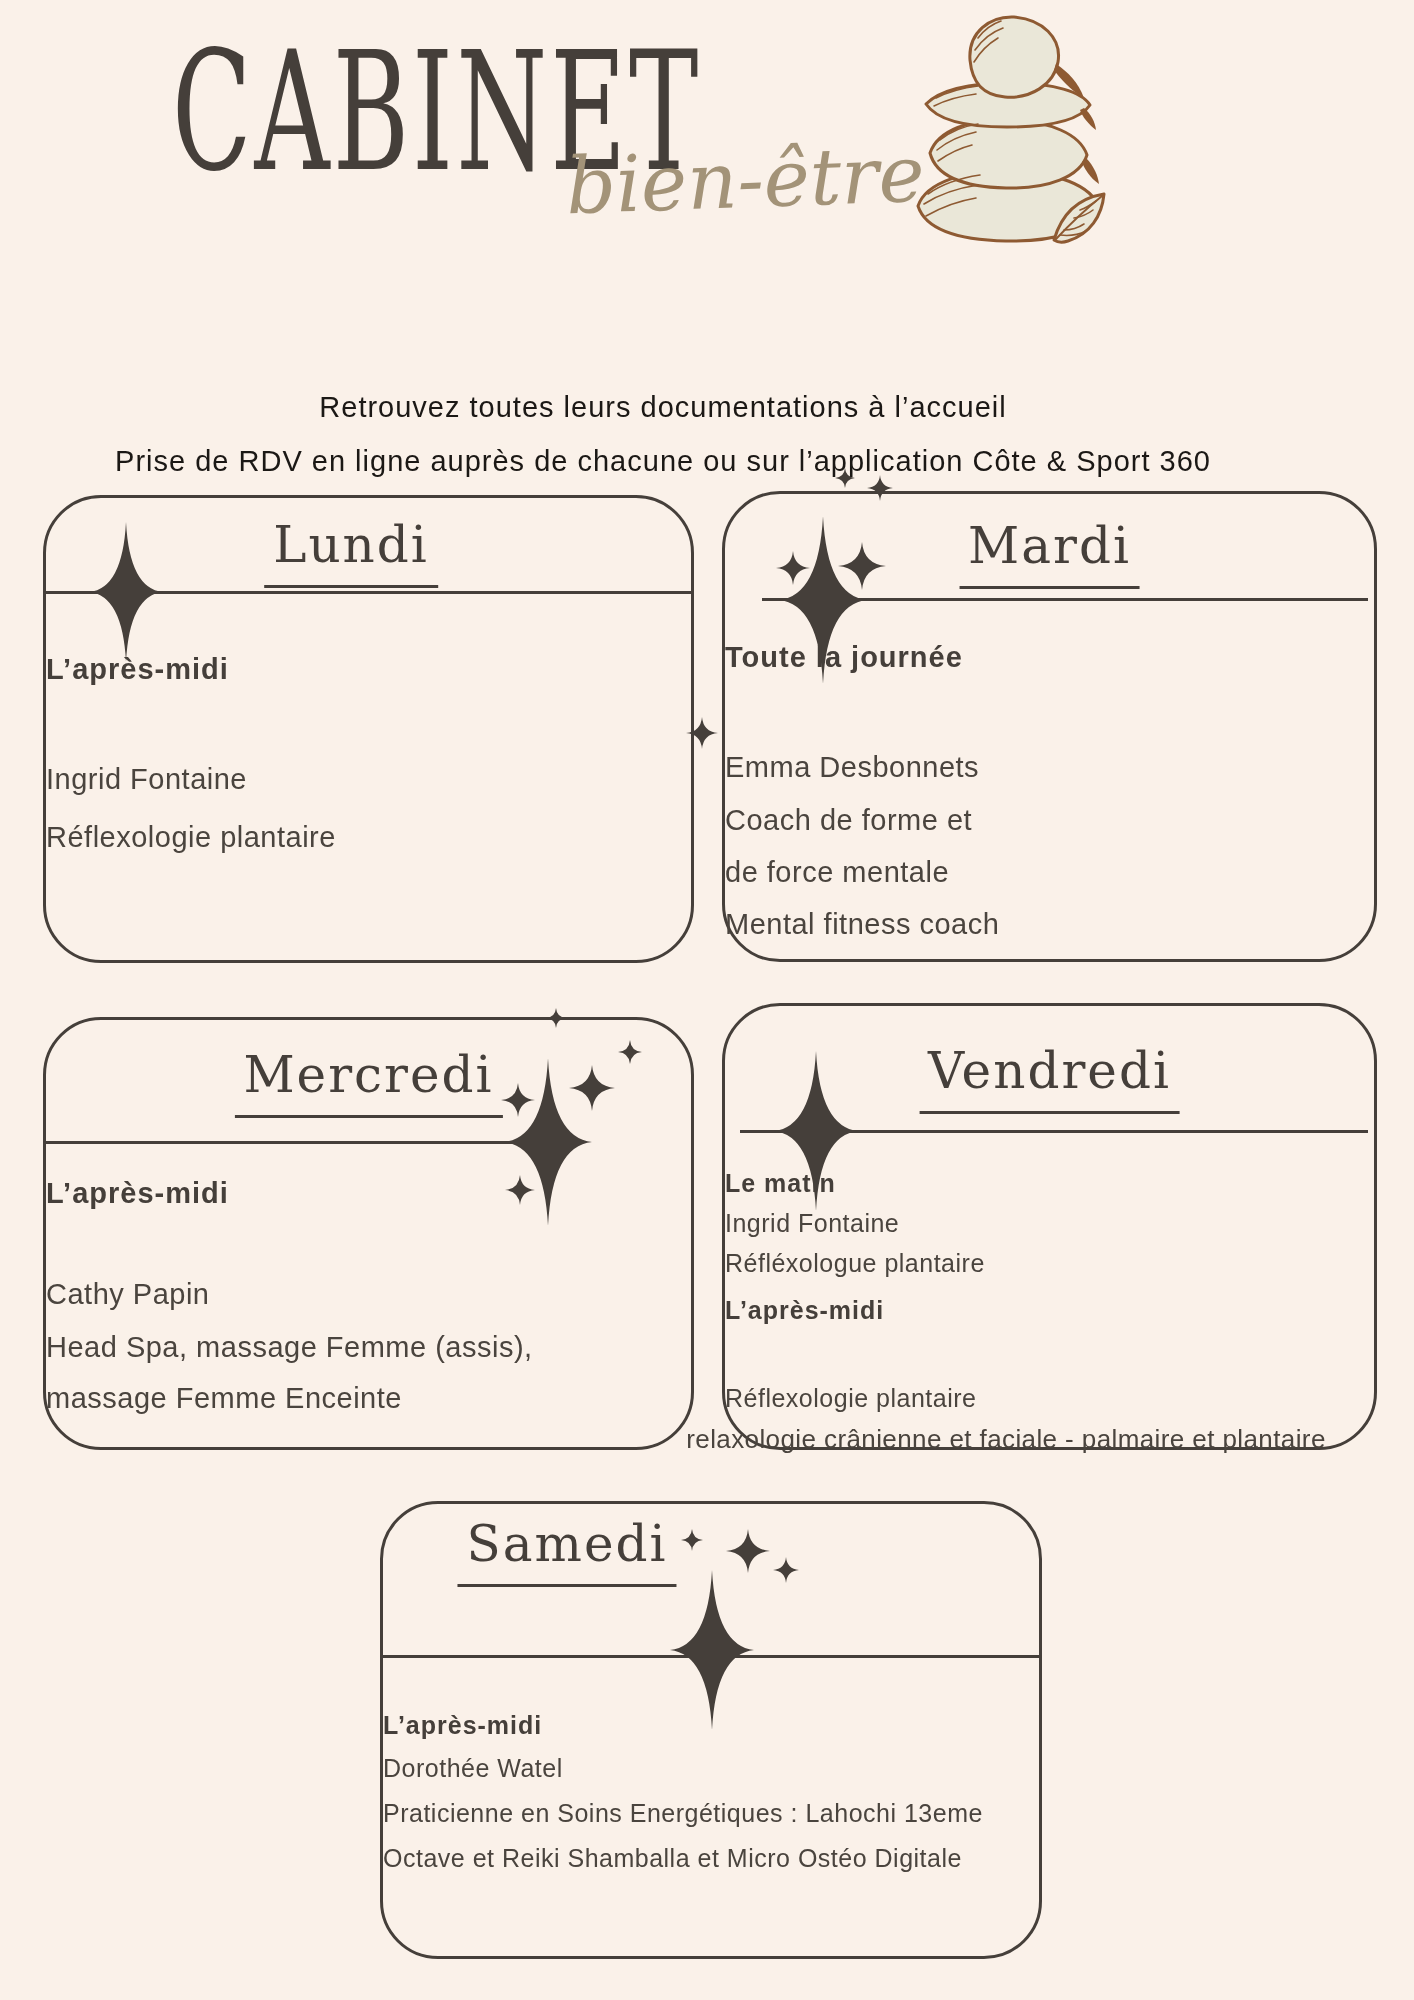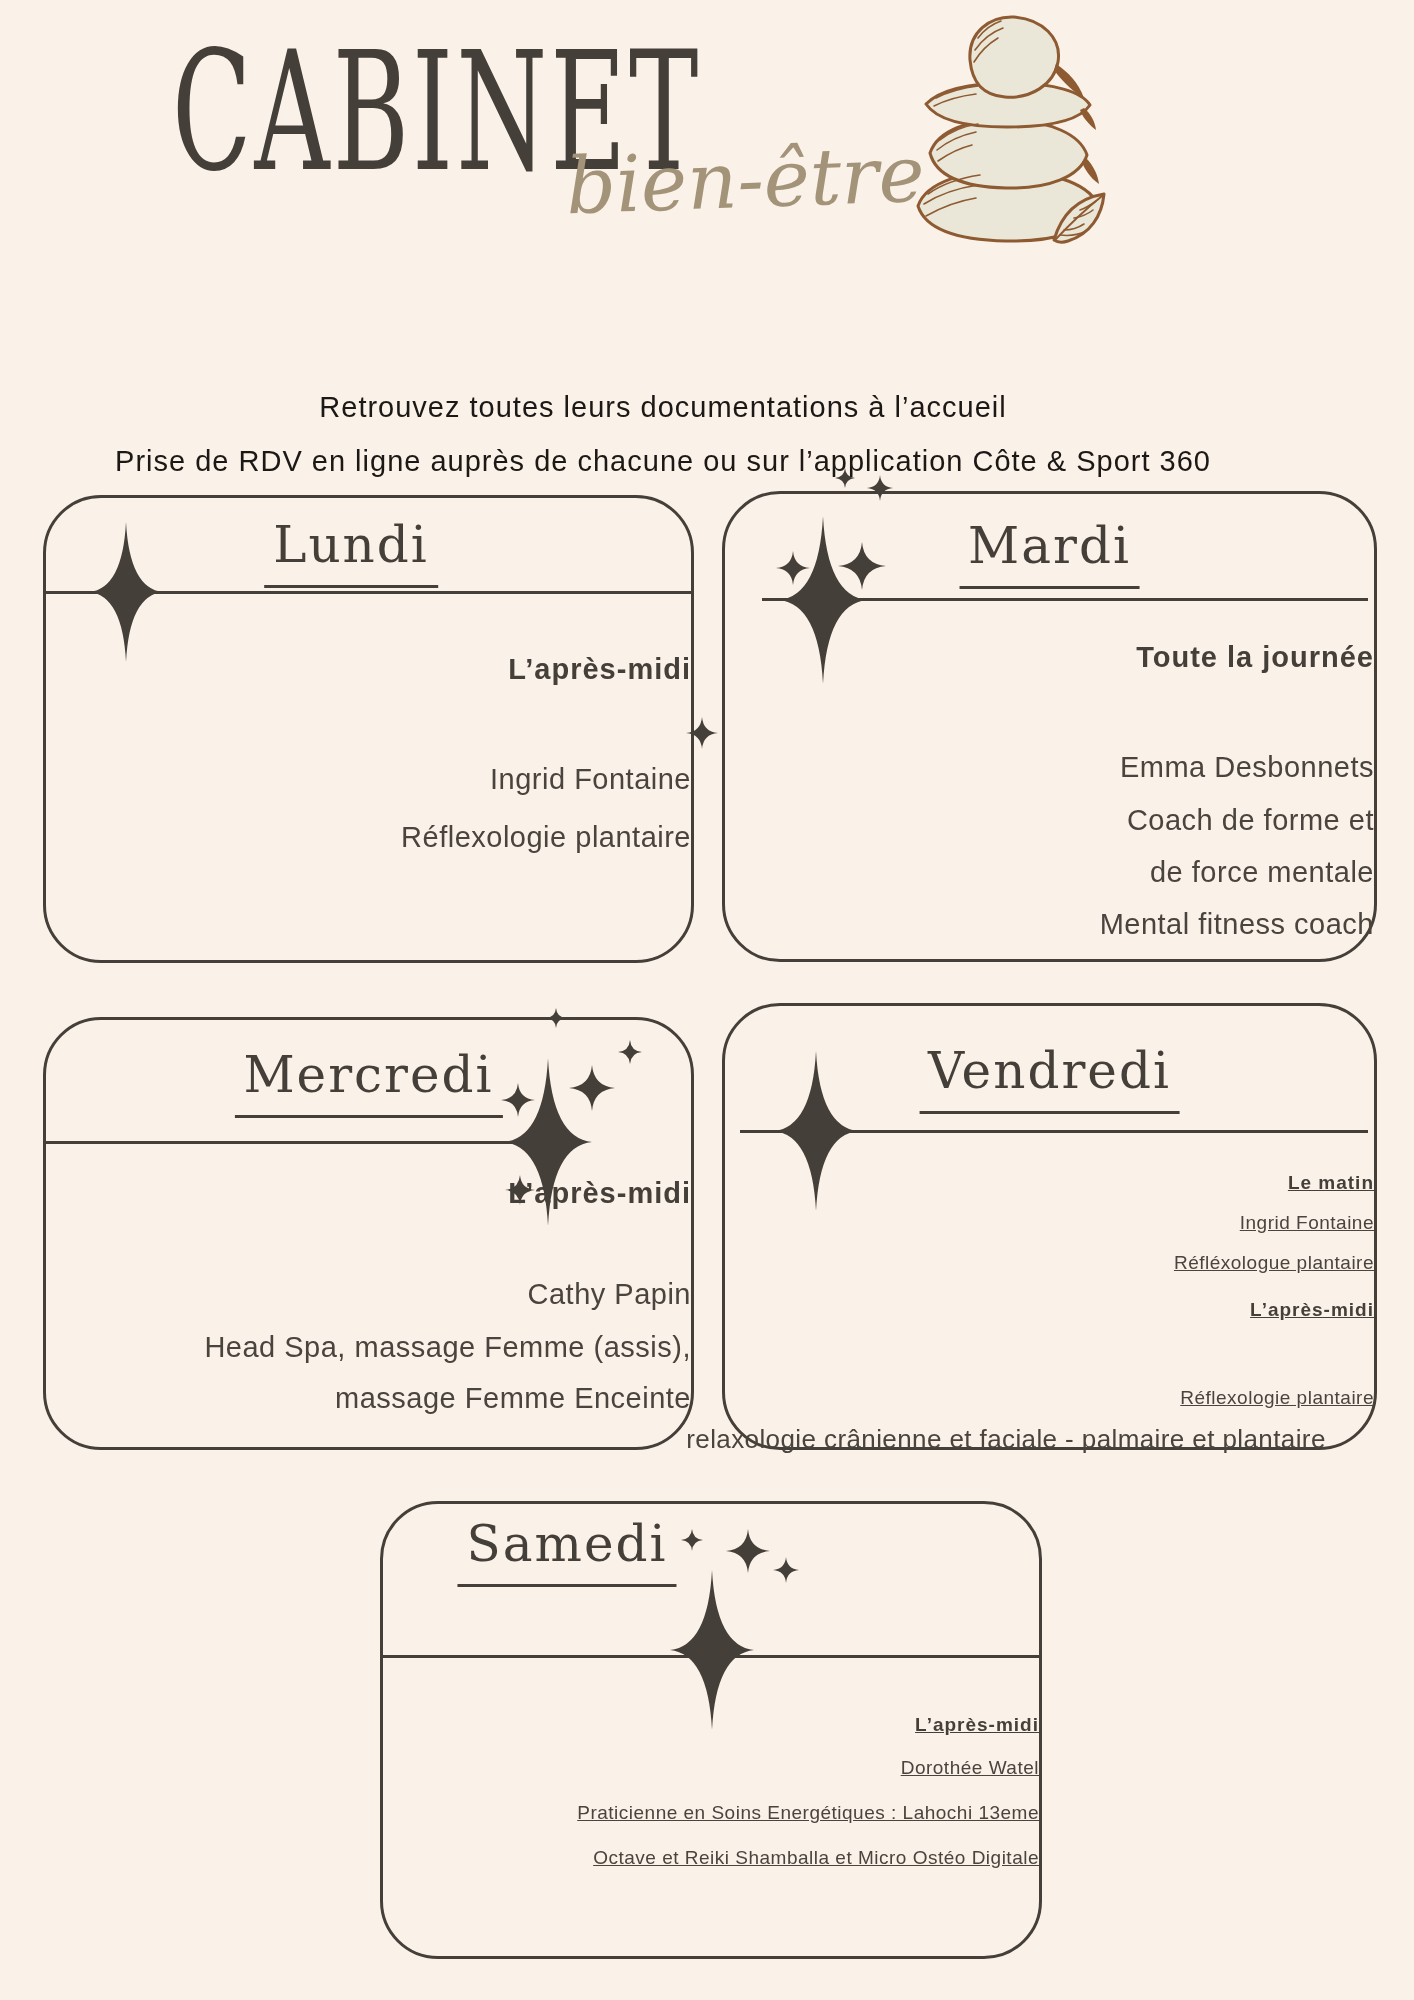--- a/index.html
+++ b/index.html
@@ -38,24 +38,24 @@
   }
   .card-title{
     position:absolute;transform:translateX(-50%);
     font-family:"DejaVu Serif",serif;font-weight:400;font-size:50px;line-height:1.1;
     letter-spacing:2px;color:var(--ink,#453f3a);white-space:nowrap;
     border-bottom:3px solid var(--ink,#453f3a);padding:0 9px 12px 9px;
   }
   .divider{position:absolute;height:3px;background:var(--ink,#453f3a);}
   .star{position:absolute;transform:translate(-50%,-50%);fill:var(--ink,#453f3a);overflow:visible;}
   .line{
-    position:absolute;left:8px;right:0;text-align:right;
+    position:absolute;left:0;right:0;text-align:left;
     font-size:29px;line-height:34px;color:var(--text,#4a443e);letter-spacing:.5px;white-space:nowrap;
   }
-  .line.sm{font-size:19px;line-height:30px;text-decoration:underline;}
+  .line.sm{font-size:25px;line-height:30px;}
   .b{font-weight:700;color:var(--ink,#453f3a);letter-spacing:1px;}
   .footnote{
     position:absolute;left:1006px;top:1424px;transform:translateX(-50%);
     font-size:26px;line-height:30px;color:var(--text,#4a443e);white-space:nowrap;letter-spacing:.4px;
   }
 </style>
 </head>
 <body>
 
 <div class="page">

